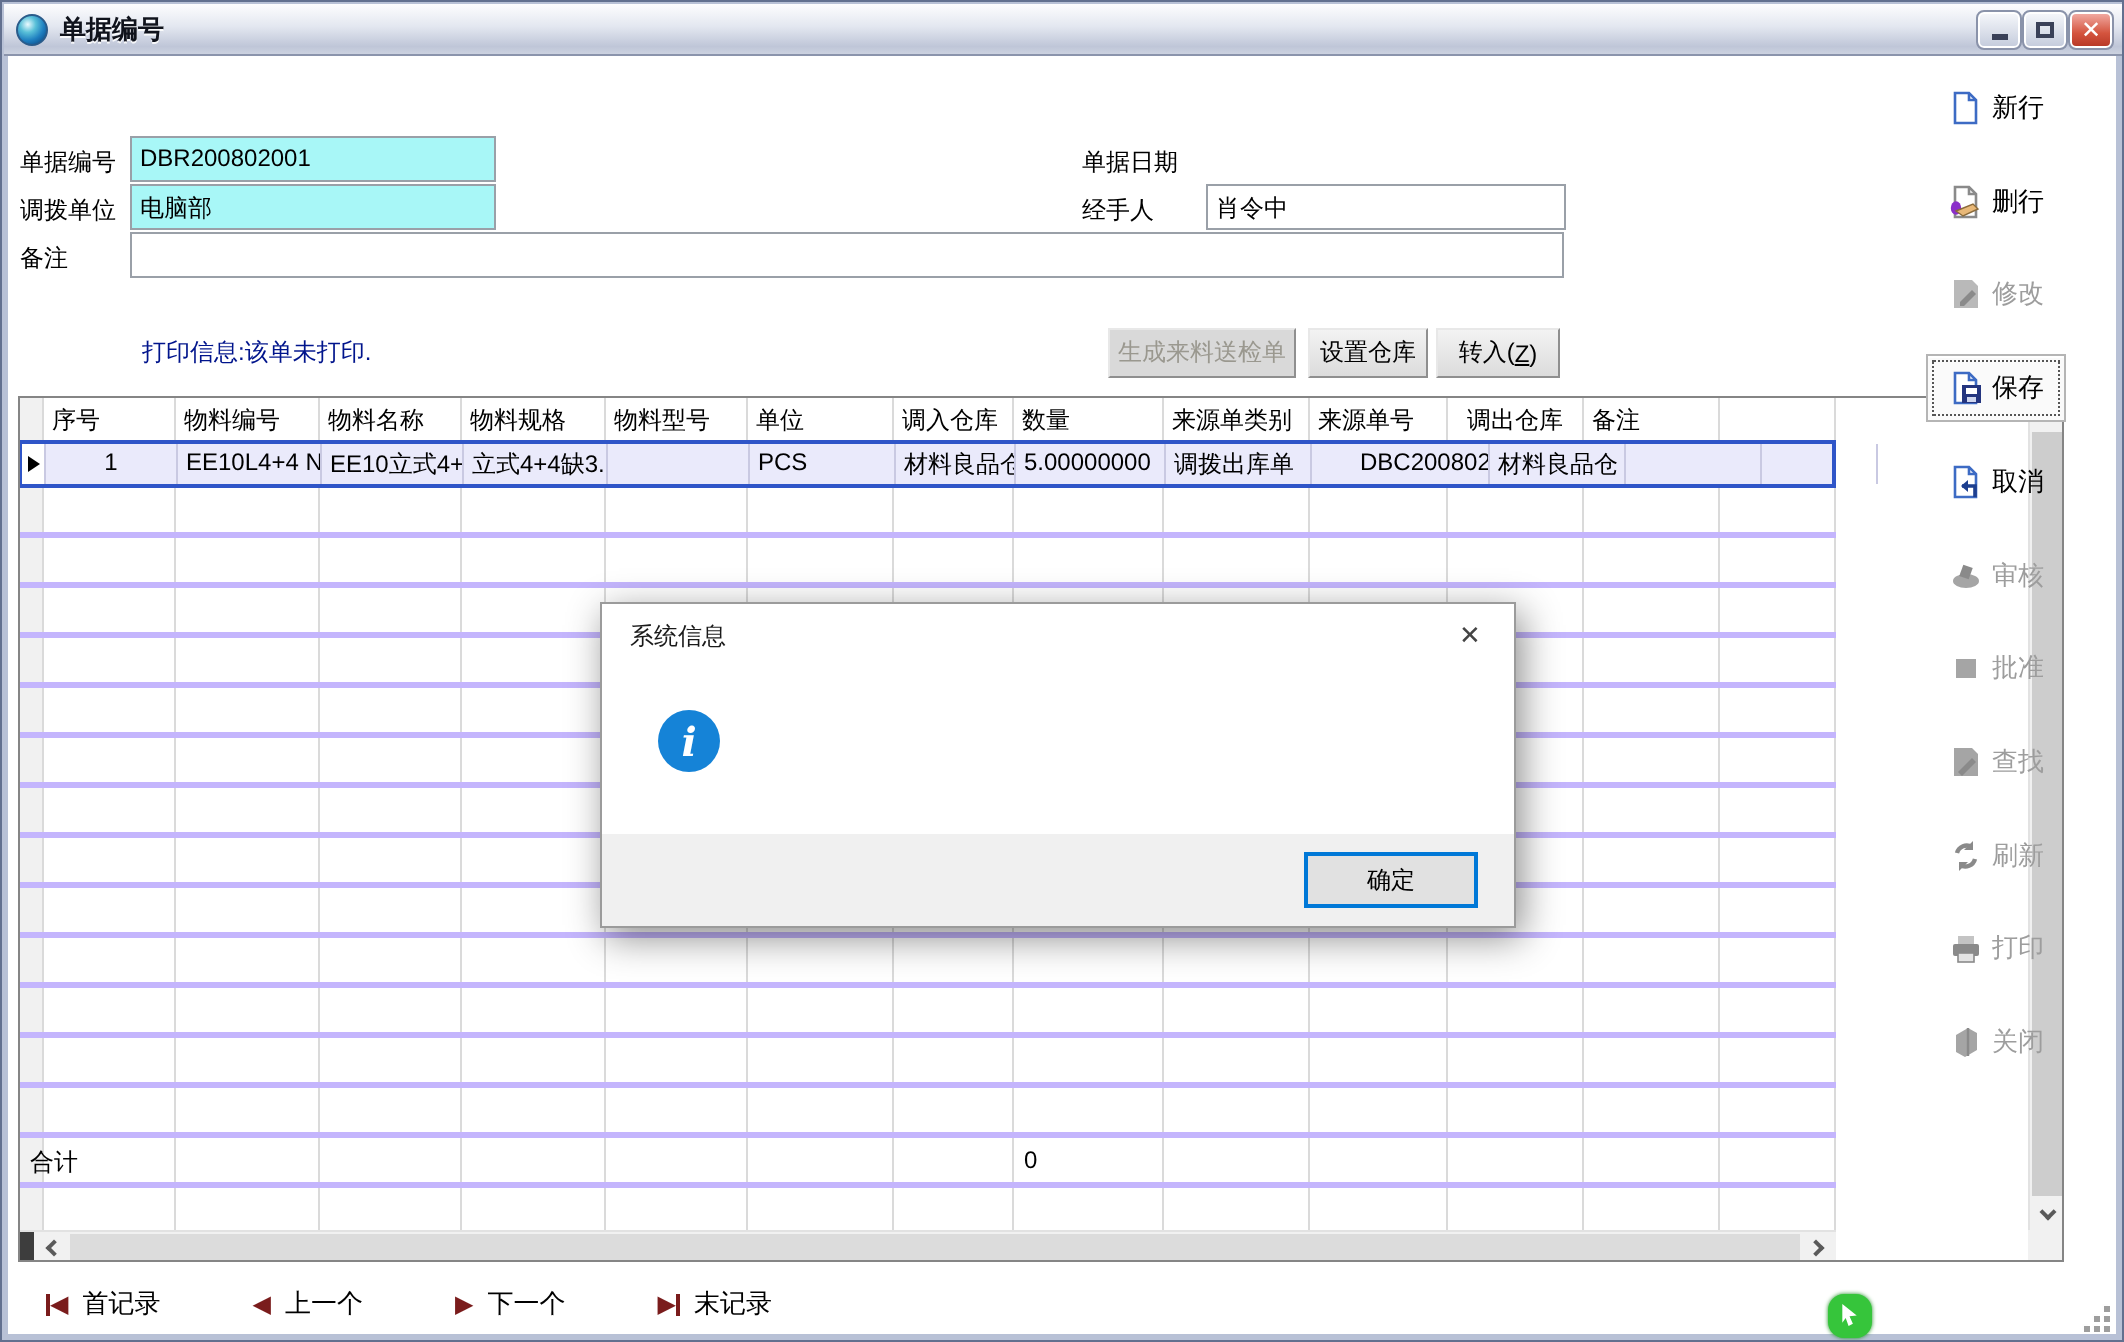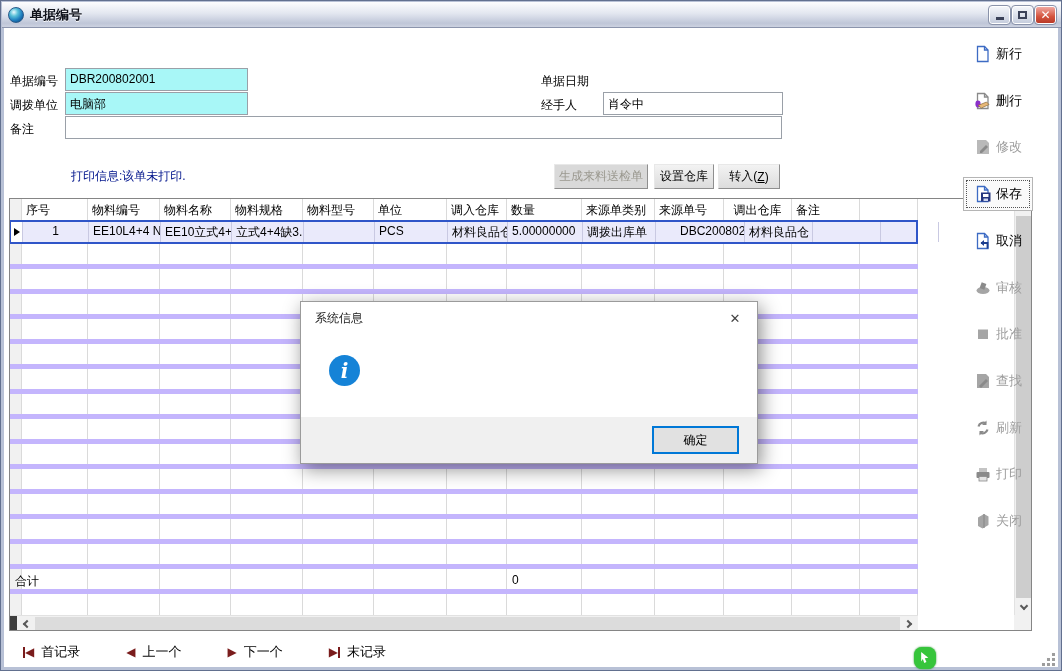--- a/index.html
+++ b/index.html
@@ -30,21 +30,21 @@
   .chev.left{transform:rotate(45deg);margin-left:3px;}
   .chev.right{transform:rotate(225deg);margin-right:3px;}
   .print-info{position:absolute;left:70px;top:167px;font-size:12px;color:#00148c;}
   
   .abtn{position:absolute;top:163px;height:25px;border:1px solid #8f8f8f;border-top-color:#e8e8e8;border-left-color:#e8e8e8;
     background:linear-gradient(#f3f3f3,#dcdcdc);font-size:12px;display:flex;align-items:center;justify-content:center;color:#000;}
   .abtn.disabled{color:#9a988f;background:#d9d9d9;}
   
   .grid{position:absolute;left:8px;top:197px;width:1023px;height:433px;border:1px solid #858585;background:#fff;overflow:hidden;}
   .g-rows{position:absolute;left:0;top:0;width:908px;}
-  .g-row{display:flex;height:25px;border-bottom:5px solid #c4b5fd;background:#fff;}
+  .g-row{display:flex;height:25px;border-bottom:3px solid #c4b5fd;background:#fff;}
   .g-row.header{height:21px;border-bottom:none;}
   .g-cell{border-right:1px solid #dadada;padding:2px 4px;font-size:12px;overflow:hidden;white-space:nowrap;height:100%;}
   .g-cell.sel{padding:0;background:#f1f1f1;display:flex;align-items:center;justify-content:center;}
   .g-row.header .g-cell{padding-top:3px;}
   .g-row.selected{height:24px;background:#eaeafb;border:2px solid #2f55c8;border-left-width:1px;}
   .g-row.selected .g-cell{border-right-color:#c9c9e2;}
   .g-row.selected .g-cell.sel{background:#fff;}
   .row-marker{width:0;height:0;border-left:6px solid #000;border-top:4px solid transparent;border-bottom:4px solid transparent;}
   .g-row.total{position:relative;background:#fff;}
   .g-row.partial{height:21px;border-bottom:none;}

